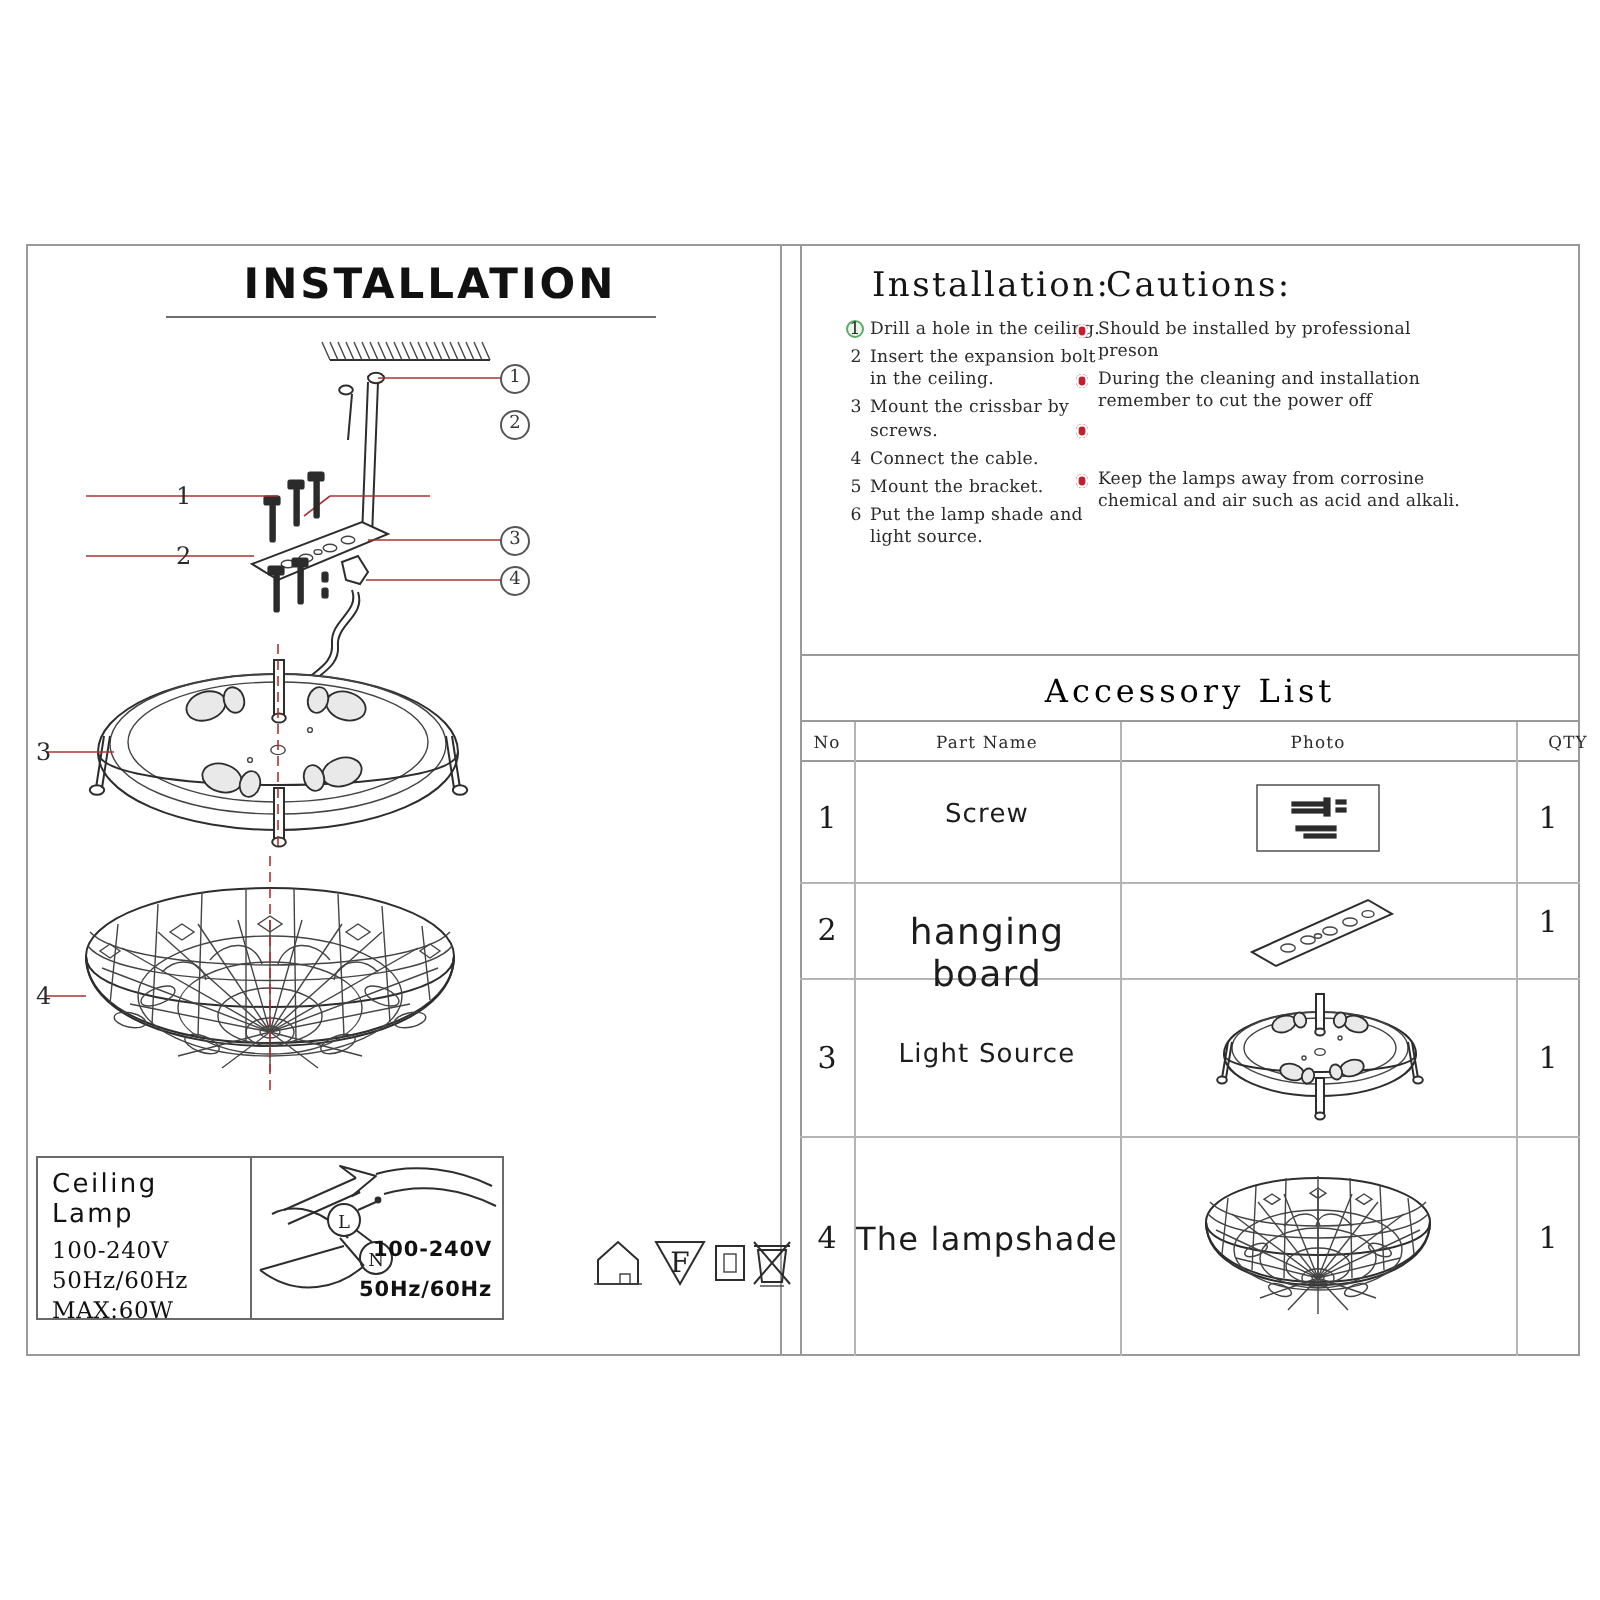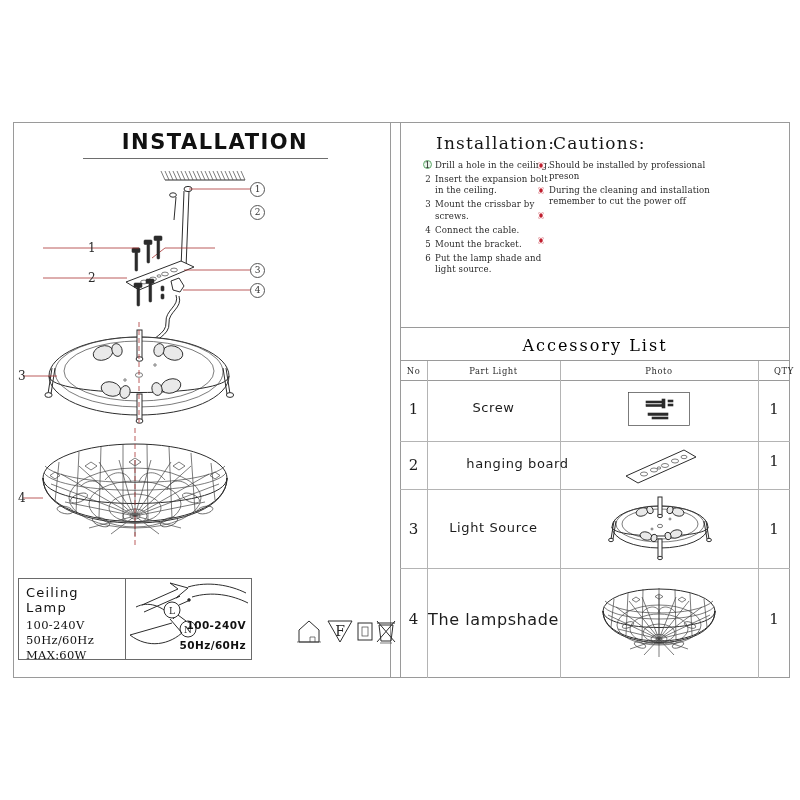--- a/index.html
+++ b/index.html
@@ -386,30 +386,31 @@
     <div class="caut">
       <span class="dot"></span>
       <span>During the cleaning and installation remember to cut the power off</span>
     </div>
     <div class="caut empty">
       <span class="dot"></span>
       <span></span>
     </div>
     <div class="caut">
       <span class="dot"></span>
+      <span>Keep the lamps away from corrosine chemical and air such as acid and alkali.</span>
     </div>
   </div>
 
   <div class="divider-h"></div>
 
   <div class="acc-title">Accessory  List</div>
 
   <div class="acc-head">
     <div style="left:0;width:27px;">No</div>
-    <div style="left:27px;width:133px;">Part Light</div>
+    <div style="left:27px;width:133px;">Part Name</div>
     <div style="left:160px;width:198px;">Photo</div>
     <div style="left:358px;width:32px;padding-left:10px;">QTY</div>
   </div>
 
   <div class="vcol" style="left:427px;top:361px;height:317px;"></div>
   <div class="vcol" style="left:560px;top:361px;height:317px;"></div>
   <div class="vcol" style="left:758px;top:361px;height:317px;"></div>
 
   <div class="rowsep" style="top:441px;"></div>
   <div class="rowsep" style="top:489px;"></div>
@@ -428,21 +429,21 @@
         <rect x="40" y="8" width="5" height="2"></rect>
           <rect x="40" y="12" width="5" height="2"></rect>
         <rect x="20" y="21" width="20" height="2.4"></rect>
         <rect x="24" y="25" width="16" height="2"></rect>
       </g>
     </svg>
   </div>
 
   <div>
     <span class="cell-no" style="left:400px;top:456px;">2</span>
-    <span class="cell-nm" style="left:427px;top:456px;font-size:13px;padding-left:24px;">hanging board</span>
+    <span class="cell-nm" style="left:427px;top:456px;font-size:18px;">hanging board</span>
     <span class="cell-qt" style="left:758px;top:452px;">1</span>
     <svg style="position:absolute;left:622px;top:446px;" width="80" height="38">
       <path class="fillw" d="M4 30 L62 4 L74 11 L16 37 Z"></path>
       <g class="lnT">
         <ellipse cx="22" cy="28" rx="3.6" ry="2"></ellipse>
           <ellipse cx="32" cy="24" rx="3.6" ry="2"></ellipse>
         <ellipse cx="43" cy="19.5" rx="3.6" ry="2"></ellipse>
           <ellipse cx="53" cy="15" rx="3.6" ry="2"></ellipse>
         <ellipse cx="62" cy="11" rx="3" ry="1.7"></ellipse>
         <ellipse cx="37" cy="22" rx="1.8" ry="1.1"></ellipse>

